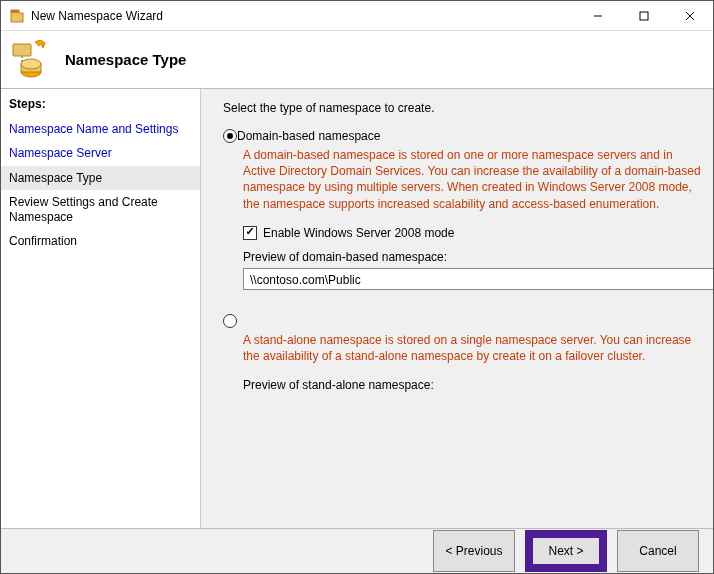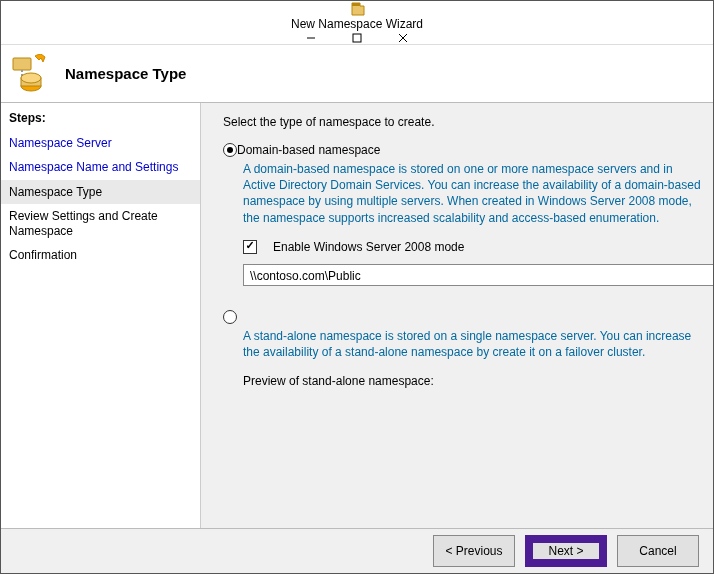--- a/index.html
+++ b/index.html
@@ -9,26 +9,25 @@
     font-size: 12px;
     background: #fff;
     width: 714px;
     height: 574px;
     border: 1px solid #555;
     display: flex;
     flex-direction: column;
     overflow: hidden;
   }
   .titlebar {
-    height: 44px;
+    height: 30px;
     display: flex;
     align-items: center;
     border-bottom: 1px solid #ddd;
     background: #fff;
-    flex-direction: column;
   }
   .titlebar .icon {
     width: 16px; height: 16px;
     margin: 0 6px 0 8px;
   }
   .titlebar .title {
     flex: 1;
     font-size: 12px;
     color: #000;
   }
@@ -92,24 +91,24 @@
     border: 1px solid #333; border-radius: 50%;
     display: flex; align-items: center; justify-content: center;
     background: #fff;
   }
   .radio-outer.checked::after {
     content: ""; width: 6px; height: 6px; border-radius: 50%; background: #000;
   }
   .desc {
     margin: 2px 0 14px 20px;
     line-height: 1.35;
-    color: #0369a1;
+    color: #c2410c;
   }
   .check-row {
-    display: flex; align-items: center; gap: 16px;
+    display: flex; align-items: center; gap: 6px;
     margin: 0 0 10px 20px;
   }
   .checkbox {
     width: 14px; height: 14px;
     border: 1px solid #333;
     background: #fff;
     display: flex; align-items: center; justify-content: center;
     font-size: 11px; line-height: 1;
   }
   .checkbox.checked::after {
@@ -129,21 +128,21 @@
     height: 44px;
     background: #f0f0f0;
     display: flex;
     align-items: center;
     justify-content: flex-end;
     gap: 10px;
     padding-right: 14px;
   }
   .btn {
     min-width: 82px;
-    height: 32px;
+    height: 42px;
     border: 1px solid #888;
     background: #e1e1e1;
     font-size: 12px;
     display: flex; align-items: center; justify-content: center;
     padding: 0 10px;
     cursor: pointer;
   }
   .btn.default {
     border: 8px solid #4c1d95;
     background: #e1e1e1;
@@ -191,41 +190,42 @@
       <ellipse cx="20" cy="24" rx="10" ry="5" fill="#f8d57e" stroke="#b8860b"></ellipse>
     </svg>
   </span>
   <div class="htitle">Namespace Type</div>
 </div>
 
 <div class="contentrow">
 
   <div class="sidebar">
     <div class="steps-hdr">Steps:</div>
+    <div class="step link">Namespace Name and Settings</div>
     <div class="step link">Namespace Server</div>
-    <div class="step link">Namespace Name and Settings</div>
     <div class="step current">Namespace Type</div>
     <div class="step future">Review Settings and Create Namespace</div>
     <div class="step future">Confirmation</div>
   </div>
 
   <div class="main">
     <div class="instr">Select the type of namespace to create.</div>
 
     <div class="radio-row">
       <span class="radio-outer checked"></span>
       <span>Domain-based namespace</span>
     </div>
     <div class="desc">A domain-based namespace is stored on one or more namespace servers and in Active Directory Domain Services. You can increase the availability of a domain-based namespace by using multiple servers. When created in Windows Server 2008 mode, the namespace supports increased scalability and access-based enumeration.</div>
 
     <div class="check-row">
       <span class="checkbox checked"></span>
       <span>Enable Windows Server 2008 mode</span>
     </div>
 
+    <div class="preview-label">Preview of domain-based namespace:</div>
     <div class="preview-box">\\contoso.com\Public</div>
 
     <div class="radio-row">
       <span class="radio-outer"></span>
     </div>
     <div class="desc">A stand-alone namespace is stored on a single namespace server. You can increase the availability of a stand-alone namespace by create it on a failover cluster.</div>
 
     <div class="preview-label">Preview of stand-alone namespace:</div>
   </div>
 </div>

